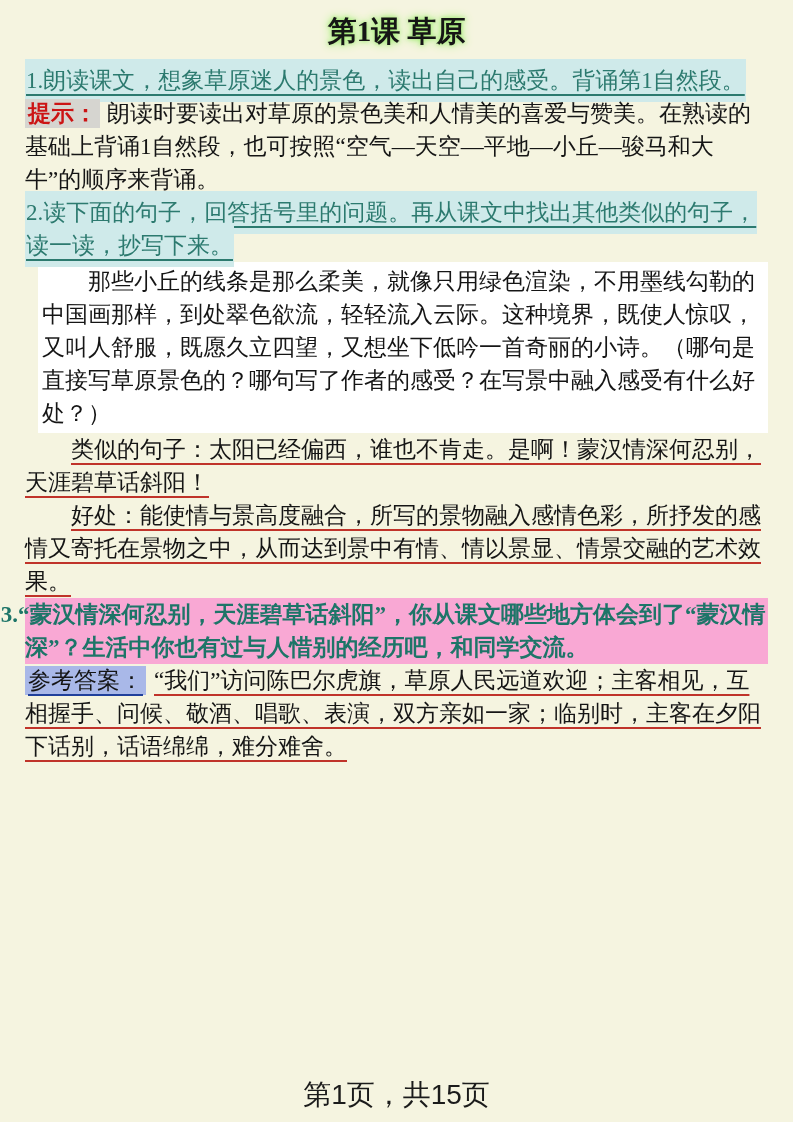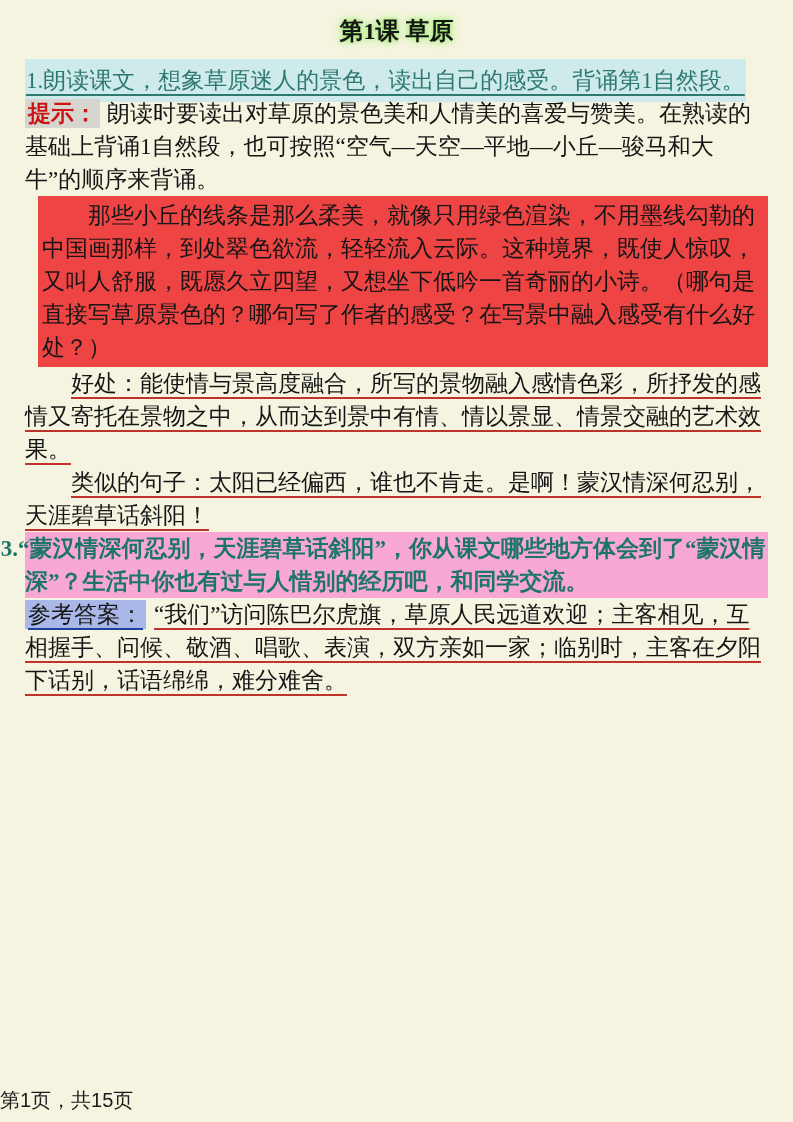--- a/index.html
+++ b/index.html
@@ -29,21 +29,21 @@
     white-space: nowrap;
   }
   .doc-title .title-red {
     color: #e81212;
     border-bottom: 5px double #e81212;
     padding-bottom: 1px;
   }
   .lesson-heading {
     margin-top: 12px;
     text-align: center;
-    font-size: 24px;
+    font-size: 29px;
     font-weight: bold;
     line-height: 38px;
     color: #151515;
     text-shadow: 0 0 4px #9ae86e, 0 0 8px #b9f08e, 0 0 12px #d2f7b0;
   }
   
   .body-text {
     margin-top: 14px;
     font-size: 23px;
     line-height: 33px;
@@ -93,61 +93,63 @@
     padding: 2px 3px;
     margin-right: 8px;
   }
   
   .underlined {
     text-decoration-line: underline;
     text-decoration-color: #c0332a;
   }
   
   .passage-block {
-    background: #ef4444;
+    background: #ffffff;
     margin-left: 13px;
     margin-right: 0;
     padding: 3px 4px;
     text-indent: 2em;
   }
   .indent2 {
     text-indent: 2em;
   }
   
   .footer {
     position: absolute;
     left: 0;
     right: 0;
     bottom: 8px;
-    font-size: 20px;
+    text-align: center;
+    font-size: 28px;
     font-family: "Liberation Sans", "DejaVu Sans", sans-serif;
     color: #1b1b1b;
   }
 </style>
 </head>
 <body>
 
 <div class="page">
 
 
   <div class="lesson-heading">第1课 草原</div>
 
   <div class="body-text">
 
     <p><span class="q-hl">1.朗读课文，想象草原迷人的景色，读出自己的感受。背诵第1自然段。</span></p>
 
     <p><span class="hint-label">提示：</span><span>朗读时要读出对草原的景色美和人情美的喜爱与赞美。在熟读的基础上背诵1自然段，也可按照“空气—天空—平地—小丘—骏马和大牛”的顺序来背诵。</span></p>
 
+    <p><span class="q-hl">2.读下面的句子，回答括号里的问题。再从课文中找出其他类似的句子，读一读，抄写下来。</span></p>
 
     <div class="passage-block"><span>那些小丘的线条是那么柔美，就像只用绿色渲染，不用墨线勾勒的中国画那样，到处翠色欲流，轻轻流入云际。这种境界，既使人惊叹，又叫人舒服，既愿久立四望，又想坐下低吟一首奇丽的小诗。（哪句是直接写草原景色的？哪句写了作者的感受？在写景中融入感受有什么好处？）</span></div>
 
 
+    <p class="indent2"><span class="underlined">类似的句子：太阳已经偏西，谁也不肯走。是啊！蒙汉情深何忍别，天涯碧草话斜阳！</span></p>
+
     <p class="indent2"><span class="underlined">好处：能使情与景高度融合，所写的景物融入感情色彩，所抒发的感情又寄托在景物之中，从而达到景中有情、情以景显、情景交融的艺术效果。</span></p>
-
-    <p class="indent2"><span class="underlined">类似的句子：太阳已经偏西，谁也不肯走。是啊！蒙汉情深何忍别，天涯碧草话斜阳！</span></p>
 
     <p class="q3-block"><span>3.“蒙汉情深何忍别，天涯碧草话斜阳”，你从课文哪些地方体会到了“蒙汉情深”？生活中你也有过与人惜别的经历吧，和同学交流。</span></p>
 
     <p><span class="ans-label">参考答案：</span><span class="underlined">“我们”访问陈巴尔虎旗，草原人民远道欢迎；主客相见，互相握手、问候、敬酒、唱歌、表演，双方亲如一家；临别时，主客在夕阳下话别，话语绵绵，难分难舍。</span></p>
 
 
   </div>
 
 </div>
 

